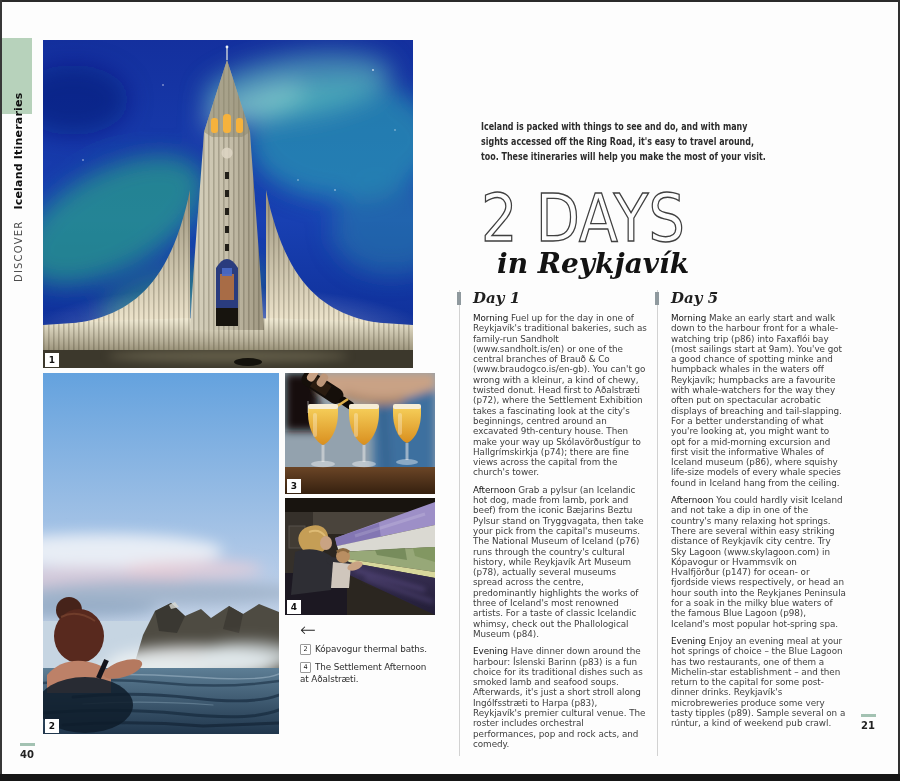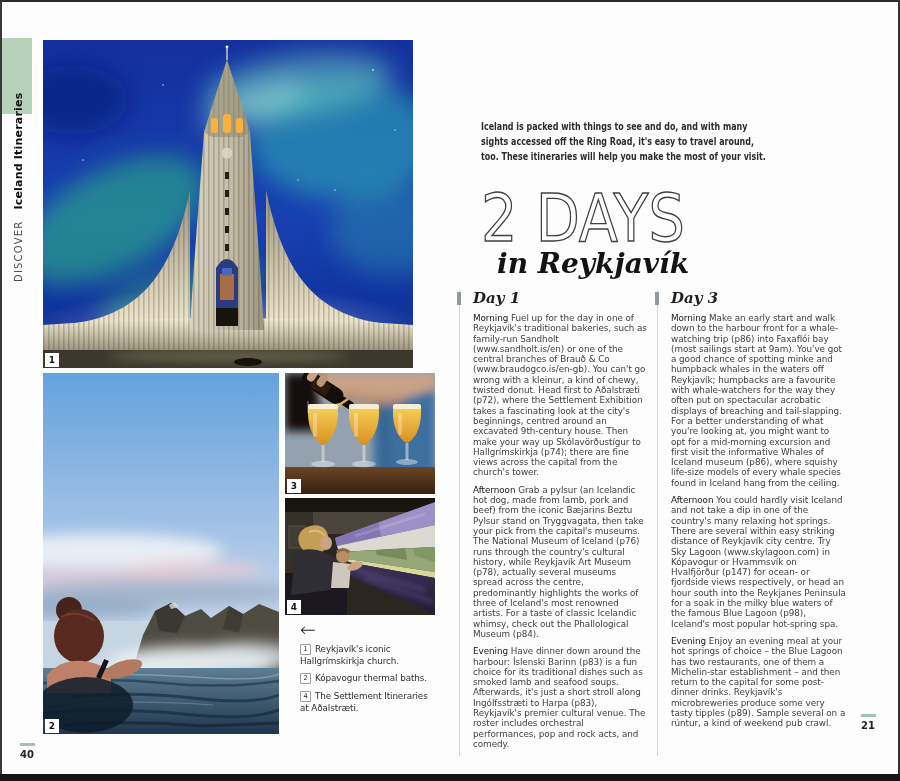--- a/index.html
+++ b/index.html
@@ -350,23 +350,22 @@
       <circle cx="58" cy="58" r="7" fill="#b98e62"></circle>
       <path d="M52,54 Q58,49 64,54" stroke="#8a6840" stroke-width="3" fill="none"></path>
       <path d="M48,64 L66,66 L64,90 L46,90 Z" fill="#cfc6bc"></path>
       <ellipse cx="70" cy="68" rx="8" ry="4" fill="#c9a383" transform="rotate(-20 70 68)"></ellipse>
     </svg>
     <div class="fig-num">4</div>
   </div>
 
   <div class="captions">
     <div class="cap-arrow">←</div>
-    <div class="cap-item"><span class="cap-num">1</span><span>Reykjavík's iconic Hallgrímskirkja church.</span></div>
     <div class="cap-item"><span class="cap-num">2</span><span>Kópavogur thermal baths.</span></div>
-    <div class="cap-item"><span class="cap-num">4</span><span>The Settlement Itineraries at Aðalstræti.</span></div>
+    <div class="cap-item"><span class="cap-num">4</span><span>The Settlement Afternoon at Aðalstræti.</span></div>
   </div>
 
   <div class="folio" id="folio-left">
     <div class="rule"></div>
     <div class="num">40</div>
   </div>
   <div class="folio" id="folio-right">
     <div class="rule"></div>
     <div class="num">21</div>
   </div>
@@ -385,19 +384,19 @@
   <div class="columns">
     <div class="day-col">
       <div class="head-bar"></div>
       <div class="day-head">Day 1</div>
       <p><span class="seg-b">Morning </span><span>Fuel up for the day in one of Reykjavík's traditional bakeries, such as family-run Sandholt </span><span class="seg-i">(www.sandholt.is/en)</span><span> or one of the central branches of Brauð &amp; Co </span><span class="seg-i">(www.braudogco.is/en-gb)</span><span>. You can't go wrong with a </span><span class="seg-i">kleinur</span><span>, a kind of chewy, twisted donut. Head first to Aðalstræti </span><span class="seg-i">(p72)</span><span>, where the Settlement Exhibition takes a fascinating look at the city's beginnings, centred around an excavated 9th-century house. Then make your way up Skólavörðustígur to Hallgrímskirkja </span><span class="seg-i">(p74)</span><span>; there are fine views across the capital from the church's tower.</span></p>
       <p><span class="seg-b">Afternoon </span><span>Grab a </span><span class="seg-i">pylsur</span><span> (an Icelandic hot dog, made from lamb, pork and beef) from the iconic Bæjarins Beztu Pylsur stand on Tryggvagata, then take your pick from the capital's museums. The National Museum of Iceland </span><span class="seg-i">(p76)</span><span> runs through the country's cultural history, while Reykjavík Art Museum </span><span class="seg-i">(p78)</span><span>, actually several museums spread across the centre, predominantly highlights the works of three of Iceland's most renowned artists. For a taste of classic Icelandic whimsy, check out the Phallological Museum </span><span class="seg-i">(p84)</span><span>.</span></p>
       <p><span class="seg-b">Evening </span><span>Have dinner down around the harbour: Íslenski Barinn </span><span class="seg-i">(p83)</span><span> is a fun choice for its traditional dishes such as smoked lamb and seafood soups. Afterwards, it's just a short stroll along Ingólfsstræti to Harpa </span><span class="seg-i">(p83)</span><span>, Reykjavík's premier cultural venue. The roster includes orchestral performances, pop and rock acts, and comedy.</span></p>
     </div>
     <div class="day-col">
       <div class="head-bar"></div>
-      <div class="day-head">Day 3</div>
+      <div class="day-head">Day 5</div>
       <p><span class="seg-b">Morning </span><span>Make an early start and walk down to the harbour front for a whale-watching trip </span><span class="seg-i">(p86)</span><span> into Faxaflói bay (most sailings start at 9am). You've got a good chance of spotting minke and humpback whales in the waters off Reykjavík; humpbacks are a favourite with whale-watchers for the way they often put on spectacular acrobatic displays of breaching and tail-slapping. For a better understanding of what you're looking at, you might want to opt for a mid-morning excursion and first visit the informative Whales of Iceland museum </span><span class="seg-i">(p86)</span><span>, where squishy life-size models of every whale species found in Iceland hang from the ceiling.</span></p>
       <p><span class="seg-b">Afternoon </span><span>You could hardly visit Iceland and not take a dip in one of the country's many relaxing hot springs. There are several within easy striking distance of Reykjavík city centre. Try Sky Lagoon </span><span class="seg-i">(www.skylagoon.com)</span><span> in Kópavogur or Hvammsvík on Hvalfjörður </span><span class="seg-i">(p147)</span><span> for ocean- or fjordside views respectively, or head an hour south into the Reykjanes Peninsula for a soak in the milky blue waters of the famous Blue Lagoon </span><span class="seg-i">(p98)</span><span>, Iceland's most popular hot-spring spa.</span></p>
       <p><span class="seg-b">Evening </span><span>Enjoy an evening meal at your hot springs of choice – the Blue Lagoon has two restaurants, one of them a Michelin-star establishment – and then return to the capital for some post-dinner drinks. Reykjavík's microbreweries produce some very tasty tipples </span><span class="seg-i">(p89)</span><span>. Sample several on a </span><span class="seg-i">rúntur</span><span>, a kind of weekend pub crawl.</span></p>
     </div>
   </div>
 </div>
 
 </body></html>

